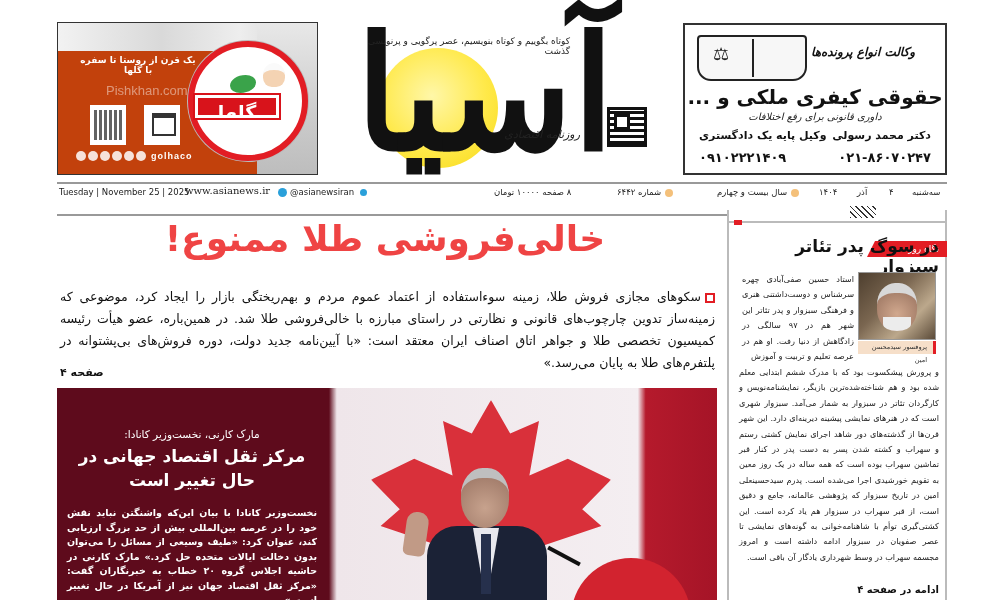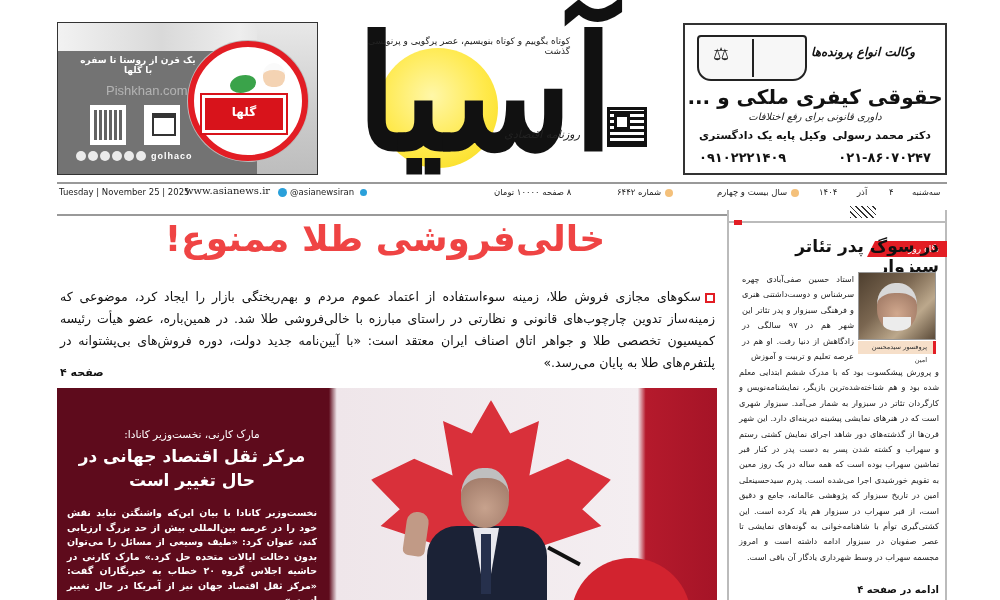--- a/index.html
+++ b/index.html
@@ -1,24 +1,24 @@
 <!DOCTYPE html>
 <html><head>
 <meta charset="utf-8">
 <style>
   * { box-sizing: border-box; margin: 0; padding: 0; }
   html, body { width: 1000px; height: 600px; overflow: hidden; background: #ffffff; }
   body { position: relative; font-family: "DejaVu Sans", sans-serif; color: #1a1a1a; }
 
   
-  .ad-left { position: absolute; left: 57px; top: 22px; width: 261px; height: 153px; border: 1px solid #333; background: #737373; overflow: hidden; }
+  .ad-left { position: absolute; left: 57px; top: 22px; width: 261px; height: 153px; border: 1px solid #333; background: #c2410c; overflow: hidden; }
   .ad-left .herbs { position: absolute; left: 0; top: 0; width: 100%; height: 28px; background: linear-gradient(90deg, #f2f2f2, #d9d9d9 40%, #eeeeee 70%, #cfcfcf); }
   .ad-left .herbs-right { position: absolute; right: 0; top: 0; width: 60px; height: 100%; background: linear-gradient(180deg, #e8e8e8, #cccccc 60%, #bdbdbd); }
   .ad-left .circle { position: absolute; left: 130px; top: 18px; width: 120px; height: 120px; border-radius: 50%; background: #fff; border: 6px solid #e21d24; box-shadow: 0 0 0 1px #bbb; }
-  .ad-left .brand { position: absolute; left: 144px; top: 72px; width: 84px; height: 38px; background: #d8131b; color: #fff; border: 3px solid #fff; outline: 2px solid #d8131b; font-weight: bold; font-size: 12px; text-align: center; line-height: 28px; direction: rtl; }
+  .ad-left .brand { position: absolute; left: 137px; top: 72px; width: 84px; height: 23px; background: #d8131b; color: #fff; border: 3px solid #fff; outline: 2px solid #d8131b; font-weight: bold; font-size: 19px; text-align: center; line-height: 28px; direction: rtl; }
   .ad-left .leaf { position: absolute; left: 172px; top: 52px; width: 26px; height: 18px; background: #3aa34a; border-radius: 60% 40% 60% 40%; }
   .ad-left .chef { position: absolute; left: 205px; top: 40px; width: 22px; height: 24px; background: #f4d3b3; border-radius: 50% 50% 40% 40%; border-top: 7px solid #fafafa; }
   .ad-left .slogan { position: absolute; left: 20px; top: 32px; width: 120px; direction: rtl; color: #fff; font-weight: bold; font-size: 9px; text-align: center; }
   .ad-left .pishkhan { position: absolute; left: 48px; top: 60px; color: rgba(255,255,255,0.45); font-size: 13px; font-family: "Liberation Sans", sans-serif; }
   .ad-left .qr { position: absolute; left: 32px; top: 82px; width: 36px; height: 40px; background: #fff; }
   .ad-left .qr::after { content: ""; position: absolute; left: 4px; top: 5px; width: 28px; height: 30px; background: repeating-linear-gradient(90deg, #222 0 3px, #fff 3px 5px), #222; opacity: 0.7; }
   .ad-left .unesco { position: absolute; left: 86px; top: 82px; width: 36px; height: 40px; background: #fff; }
   .ad-left .unesco::after { content: ""; position: absolute; left: 8px; top: 8px; width: 20px; height: 16px; border: 2px solid #333; border-top-width: 5px; }
   .ad-left .socials { position: absolute; left: 18px; top: 128px; display: flex; gap: 2px; align-items: center; }
   .ad-left .soc { width: 10px; height: 10px; border-radius: 50%; background: #fff; opacity: 0.85; }

